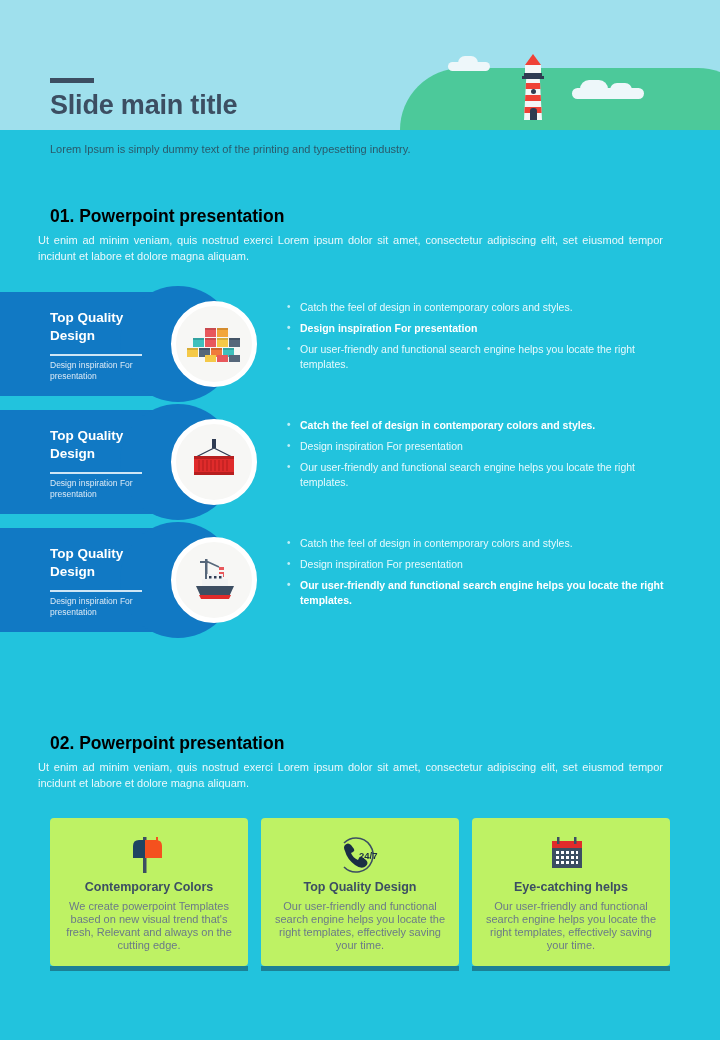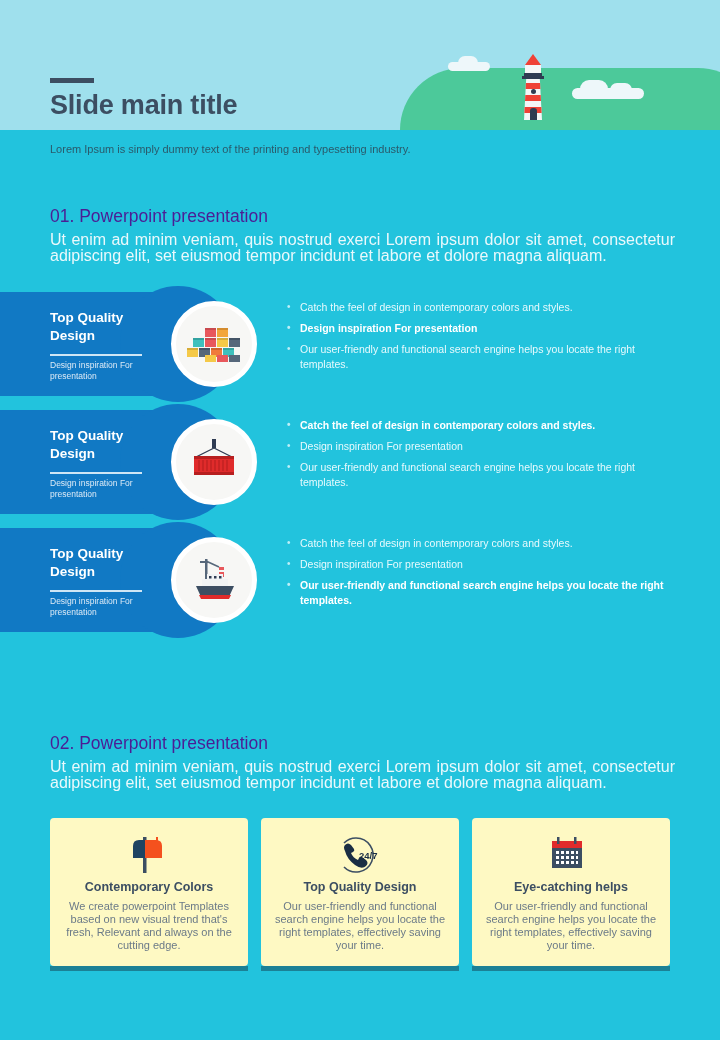--- a/index.html
+++ b/index.html
@@ -43,22 +43,22 @@
   .lh-win{ position:absolute; left:15px; top:35px; width:5px; height:5px; background:#2f3b52; border-radius:50%; z-index:3;}
   .lh-door{ position:absolute; left:14px; top:54px; width:7px; height:12px; background:#2f3b52; border-radius:3px 3px 0 0; z-index:3;}
 
   .title-rule{ position:absolute; left:50px; top:78px; width:44px; height:5px; background:#3c4e62; }
   .slide-title{ position:absolute; left:50px; top:90px; font-size:27px; font-weight:bold; color:#3c4e62; letter-spacing:-0.2px;}
 
   .subtitle-band{ position:absolute; left:0; top:130px; width:720px; height:42px; background:#22c3dd; }
   .subtitle{ position:absolute; left:50px; top:143px; font-size:11px; color:#2a5a6b; }
 
   
-  .sec-title{ position:absolute; left:50px; font-size:17.5px; font-weight:normal; color:#4c1d95; }
-  .sec-desc{ position:absolute; left:50px; width:625px; font-size:16px; line-height:16px; color:#eaf9fc; text-align:justify; }
+  .sec-title{ position:absolute; left:50px; font-size:17.5px; font-weight:bold; color:#000000; }
+  .sec-desc{ position:absolute; left:38px; width:625px; font-size:11px; line-height:16px; color:#eaf9fc; text-align:justify; }
 
   
   .row{ position:absolute; left:0; width:720px; height:104px; }
   .row .panel{
     position:absolute; left:0; top:0; width:222px; height:104px;
     background:#1179c4; border-radius:0 60px 60px 0;
   }
   .row .panel:after{
     content:""; position:absolute; right:-14px; top:-6px;
     width:116px; height:116px; border-radius:50%; background:#1179c4;
@@ -70,21 +70,21 @@
   .iconwrap{ position:absolute; left:171px; top:9px; width:86px; height:86px; border-radius:50%;
              background:#f7f7f5; border:5px solid #ffffff; z-index:6; }
   .iconwrap svg{ position:absolute; left:50%; top:50%; transform:translate(-50%,-50%); }
 
   .bullets{ position:absolute; left:285px; top:8px; width:400px; }
   .bullets li{ list-style:none; position:relative; padding-left:15px; font-size:10.5px; line-height:15px; color:#e7fafd; margin-bottom:6px; }
   .bullets li:before{ content:"•"; position:absolute; left:2px; top:-1px; color:#bfeff8; font-size:10px; }
   .bullets li.bold{ font-weight:bold; color:#ffffff; }
 
   
-  .card{ position:absolute; top:818px; width:198px; height:148px; background:#fef9c3; border-radius:4px; }
+  .card{ position:absolute; top:818px; width:198px; height:148px; background:#bef264; border-radius:4px; }
   .card .cbar{ position:absolute; left:0; bottom:-5px; width:198px; height:5px; background:#1b8196; }
   .card .cicon{ position:absolute; left:50%; top:16px; transform:translateX(-50%); width:52px; height:44px; }
   .card .ctitle{ position:absolute; left:0; top:62px; width:198px; text-align:center; font-size:12.5px; font-weight:bold; color:#3c4e62; }
   .card .ctext{ position:absolute; left:14px; top:82px; width:170px; text-align:center; font-size:11px; line-height:13px; color:#6b7a88; }
 </style>
 </head>
 <body>
 
 <div class="slide">
 

